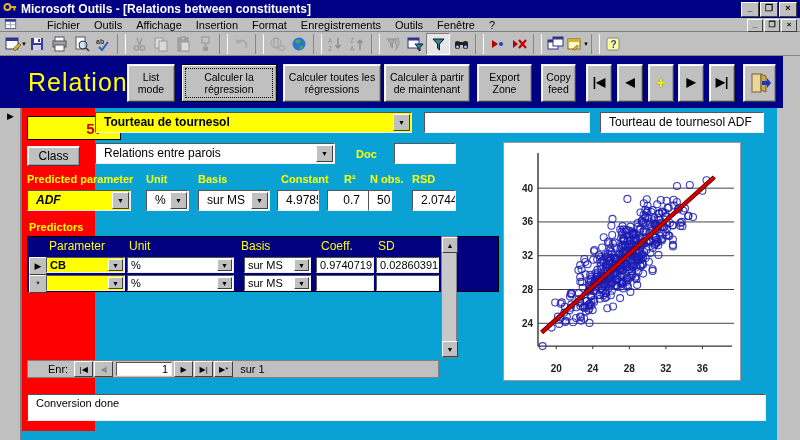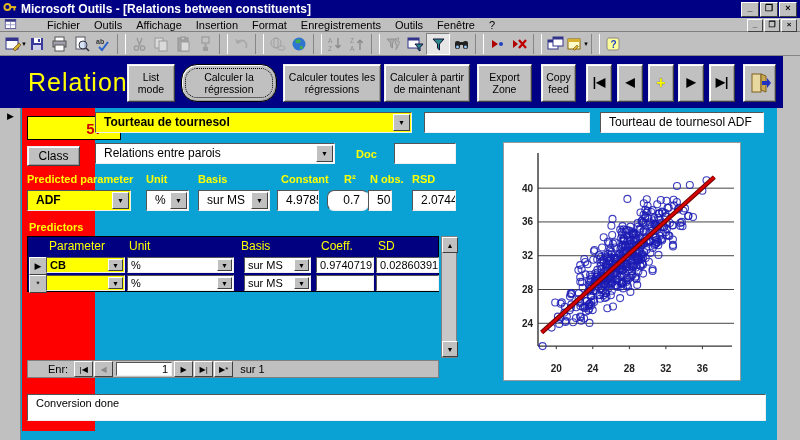--- a/index.html
+++ b/index.html
@@ -25,21 +25,21 @@
   .tbtn.pressed{background:#e6e6e6;border:1px solid;border-color:#808080 #fff #fff #808080;}
   .tsep{width:7px;height:20px;flex:0 0 auto;border-left:1px solid #868686;border-right:1px solid #fff;margin:0 2px 0 3px;}
   .tcaret{font-size:7px;margin-left:1px;}
 
   
   .formheader{left:0;top:56px;width:783px;height:52px;background:#000084;}
   .ftitle{position:absolute;left:28px;top:12px;color:#ffff00;font-size:25px;letter-spacing:1px;}
   .hbtn{position:absolute;top:8px;height:38px;background:#c0c0c0;border:1px solid;border-color:#efefef #404040 #404040 #efefef;
         box-shadow:inset 1px 1px 0 #fff,inset -1px -1px 0 #9a9a9a;
         font-size:10.5px;display:flex;align-items:center;justify-content:center;text-align:center;line-height:1.15;box-sizing:border-box;padding:1px 2px;}
-  .hbtn.focused{outline:1px dotted #000;outline-offset:-5px;border-color:#000;border-radius:16px;}
+  .hbtn.focused{outline:1px dotted #000;outline-offset:-5px;border-color:#000;}
   .hnav{font-size:12px;font-weight:bold;}
   .hnav .plus{color:#ffff00;font-size:16px;text-shadow:0 0 1px #000;}
 
   
   .bodybg{left:20px;top:108px;width:757px;height:332px;background:#0aa2d4;}
   .leftstrip{left:0;top:108px;width:20px;height:332px;background:#c0c0c0;border-right:1px solid #808080;}
   .selarrow{left:7px;top:111px;font-size:9px;}
   .redband{left:22px;top:108px;width:73px;height:323px;background:#ff0000;}
 
   .sunken{background:#fff;border:1px solid;border-color:#555 #efefef #efefef #555;box-sizing:border-box;}
@@ -47,21 +47,21 @@
   .rightal{text-align:right;}
   .combo{box-sizing:border-box;}
   .combo .dd{position:absolute;top:1px;right:1px;bottom:1px;width:15px;background:#c0c0c0;
              border:1px solid;border-color:#fff #404040 #404040 #fff;font-size:7px;display:flex;align-items:center;justify-content:center;}
   .ylabel{color:#ffff00;font-weight:bold;font-size:11px;white-space:nowrap;}
   .btn3d{background:#c0c0c0;border:1px solid;border-color:#efefef #404040 #404040 #efefef;
          box-shadow:inset 1px 1px 0 #fff,inset -1px -1px 0 #9a9a9a;
          display:flex;align-items:center;justify-content:center;font-size:12px;box-sizing:border-box;}
 
   
-  .ptable{left:27px;top:236px;width:412px;height:56px;background:#000080;border:1px solid #000;box-sizing:border-box;padding-left:44px;}
+  .ptable{left:27px;top:236px;width:472px;height:56px;background:#000080;border:1px solid #000;box-sizing:border-box;padding-left:44px;}
   .phead{position:absolute;left:0;top:0;width:100%;height:19px;}
   .phead span{position:absolute;color:#ffff00;font-size:12px;top:2px;}
   .prow{position:absolute;left:0;width:100%;height:18px;}
   .pcell{position:absolute;top:1px;height:16px;}
   .psel{left:1px;width:16px;background:#c0c0c0;border:1px solid;border-color:#fff #404040 #404040 #fff;
         font-size:9px;display:flex;align-items:center;justify-content:center;}
   .scroll{width:16px;background:#c8c8c8;border:1px solid #808080;box-sizing:border-box;}
   .sbtn{position:absolute;left:0;width:14px;height:14px;background:#c0c0c0;border:1px solid;border-color:#fff #404040 #404040 #fff;
         font-size:7px;display:flex;align-items:center;justify-content:center;}
 
@@ -340,33 +340,33 @@
 
   <div class="abs ylabel" style="left:27px;top:173px;">Predicted parameter</div>
   <div class="abs ylabel" style="left:146px;top:173px;">Unit</div>
   <div class="abs ylabel" style="left:198px;top:173px;">Basis</div>
   <div class="abs ylabel" style="left:281px;top:173px;">Constant</div>
   <div class="abs ylabel" style="left:332px;top:173px;padding-left:12px;">R²</div>
   <div class="abs ylabel" style="left:370px;top:173px;">N obs.</div>
   <div class="abs ylabel" style="left:412px;top:173px;">RSD</div>
 
   <div class="abs combo sunken" style="left:27px;top:190px;width:104px;height:21px;background:#ffff00;">
-    <div class="txt" style="font-weight:bold;">ADF</div>
+    <div class="txt" style="font-weight:bold;font-style:italic;">ADF</div>
     <div class="dd">▼</div>
   </div>
   <div class="abs combo sunken" style="left:146px;top:190px;width:43px;height:21px;">
     <div class="txt">%</div>
     <div class="dd">▼</div>
   </div>
   <div class="abs combo sunken" style="left:198px;top:190px;width:72px;height:21px;">
     <div class="txt">sur MS</div>
     <div class="dd">▼</div>
   </div>
   <div class="abs sunken txt rightal" style="left:277px;top:190px;width:42px;height:21px;">4.9785</div>
-  <div class="abs sunken txt rightal" style="left:327px;top:190px;width:42px;height:21px;border-radius:7px;">0.7</div>
+  <div class="abs sunken txt rightal" style="left:327px;top:190px;width:42px;height:21px;">0.7</div>
   <div class="abs sunken txt rightal" style="left:368px;top:190px;width:24px;height:21px;">505</div>
   <div class="abs sunken txt rightal" style="left:412px;top:190px;width:44px;height:21px;">2.0744</div>
 
   <div class="abs ylabel" style="left:29px;top:221px;">Predictors</div>
 
   <div class="abs ptable">
     <div class="phead" id="ptable-head">
         <span style="left: 21px;">Parameter</span>
         <span style="left: 101px;">Unit</span>
         <span style="left: 213px;">Basis</span>

